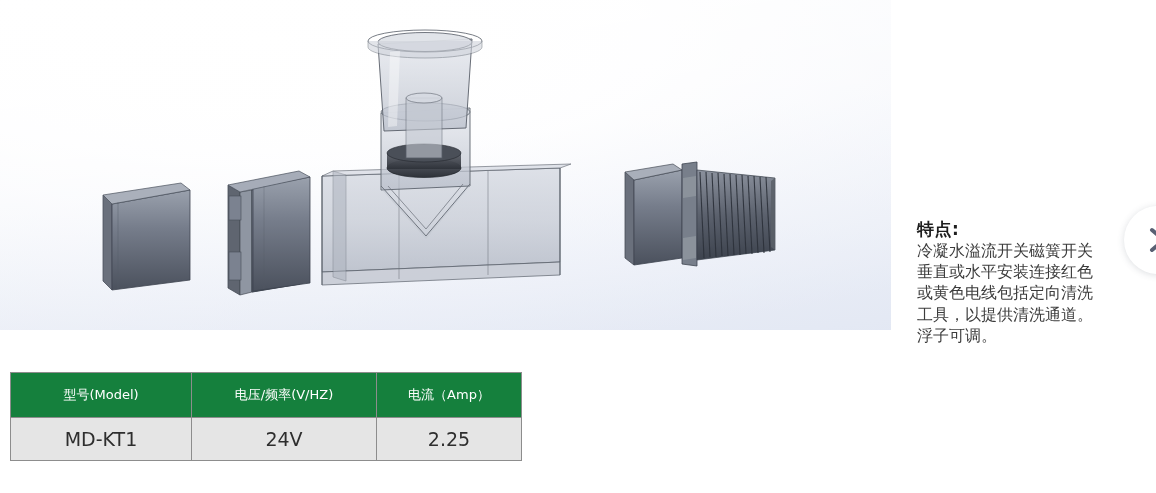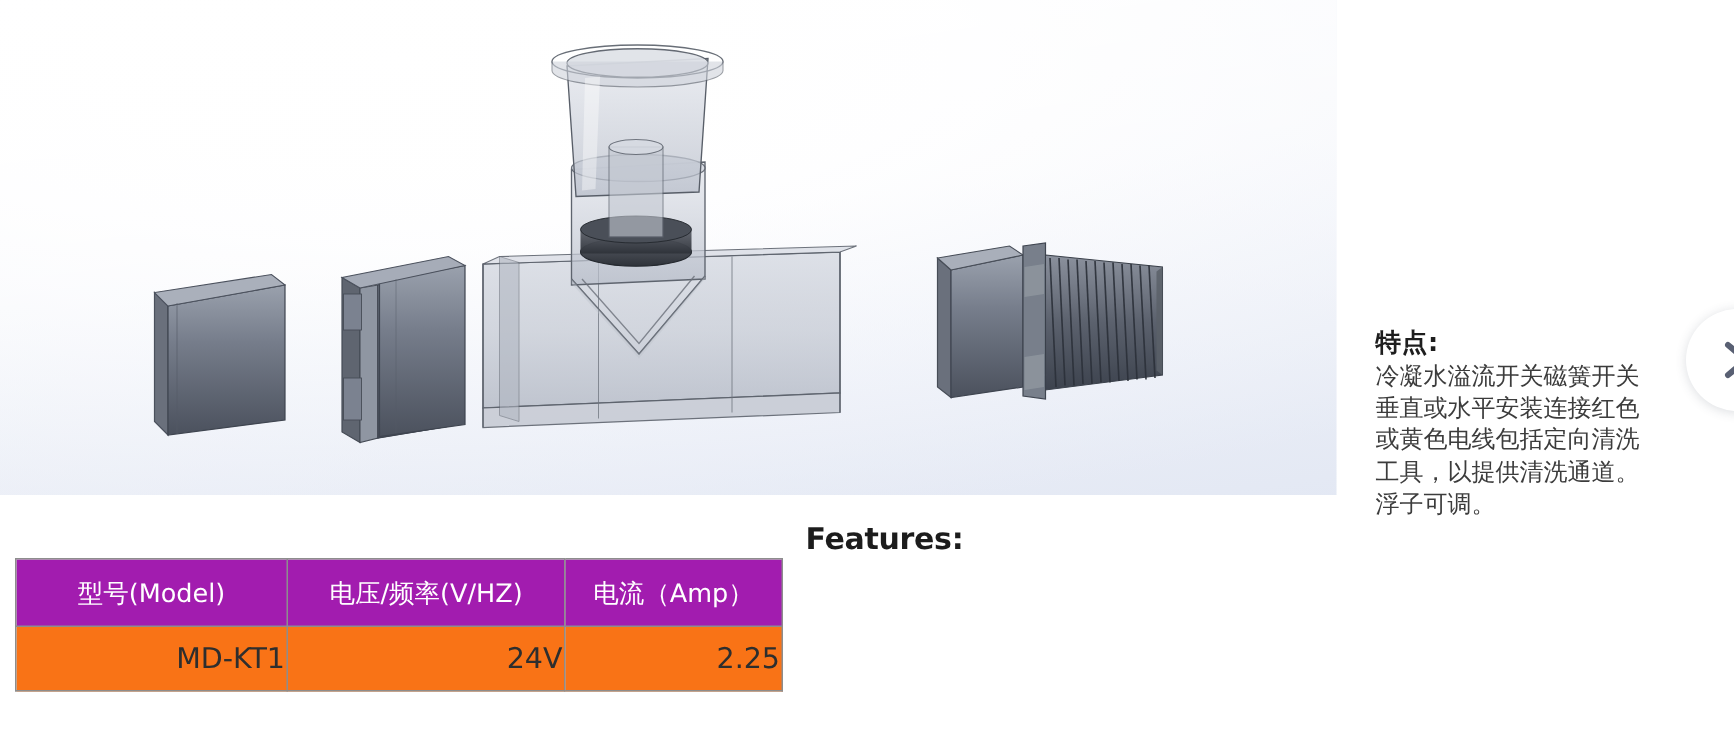--- a/index.html
+++ b/index.html
@@ -90,32 +90,31 @@
     table-layout: fixed;
   }
   table.spec-table th,
   table.spec-table td {
     border: 1px solid #8d8d8d;
     text-align: center;
     font-family: "DejaVu Sans", "Liberation Sans", sans-serif;
     font-weight: normal;
   }
   table.spec-table th {
-    background: #a21caf;
+    background: #15803d;
     color: #ffffff;
-    font-size: 17px;
+    font-size: 13px;
     height: 42px;
     letter-spacing: 0px;
   }
   table.spec-table td {
-    background: #f97316;
+    background: #e5e5e5;
     color: #2e2e2e;
     font-size: 19px;
     height: 40px;
-    text-align: right;
   }
   .col-model { width: 178px; }
   .col-voltage { width: 182px; }
   .col-amp { width: 142px; }
 
   
   #en-features {
     position: absolute;
     left: 537px;
     top: 347px;
@@ -298,14 +297,13 @@
       <tr>
         <td>MD-KT1</td>
         <td>24V</td>
         <td>2.25</td>
       </tr>
     </tbody>
   </table>
 </div>
 
 <div id="en-features">
-  <div class="en-heading">Features:</div>
 </div>
 
 </body></html>

